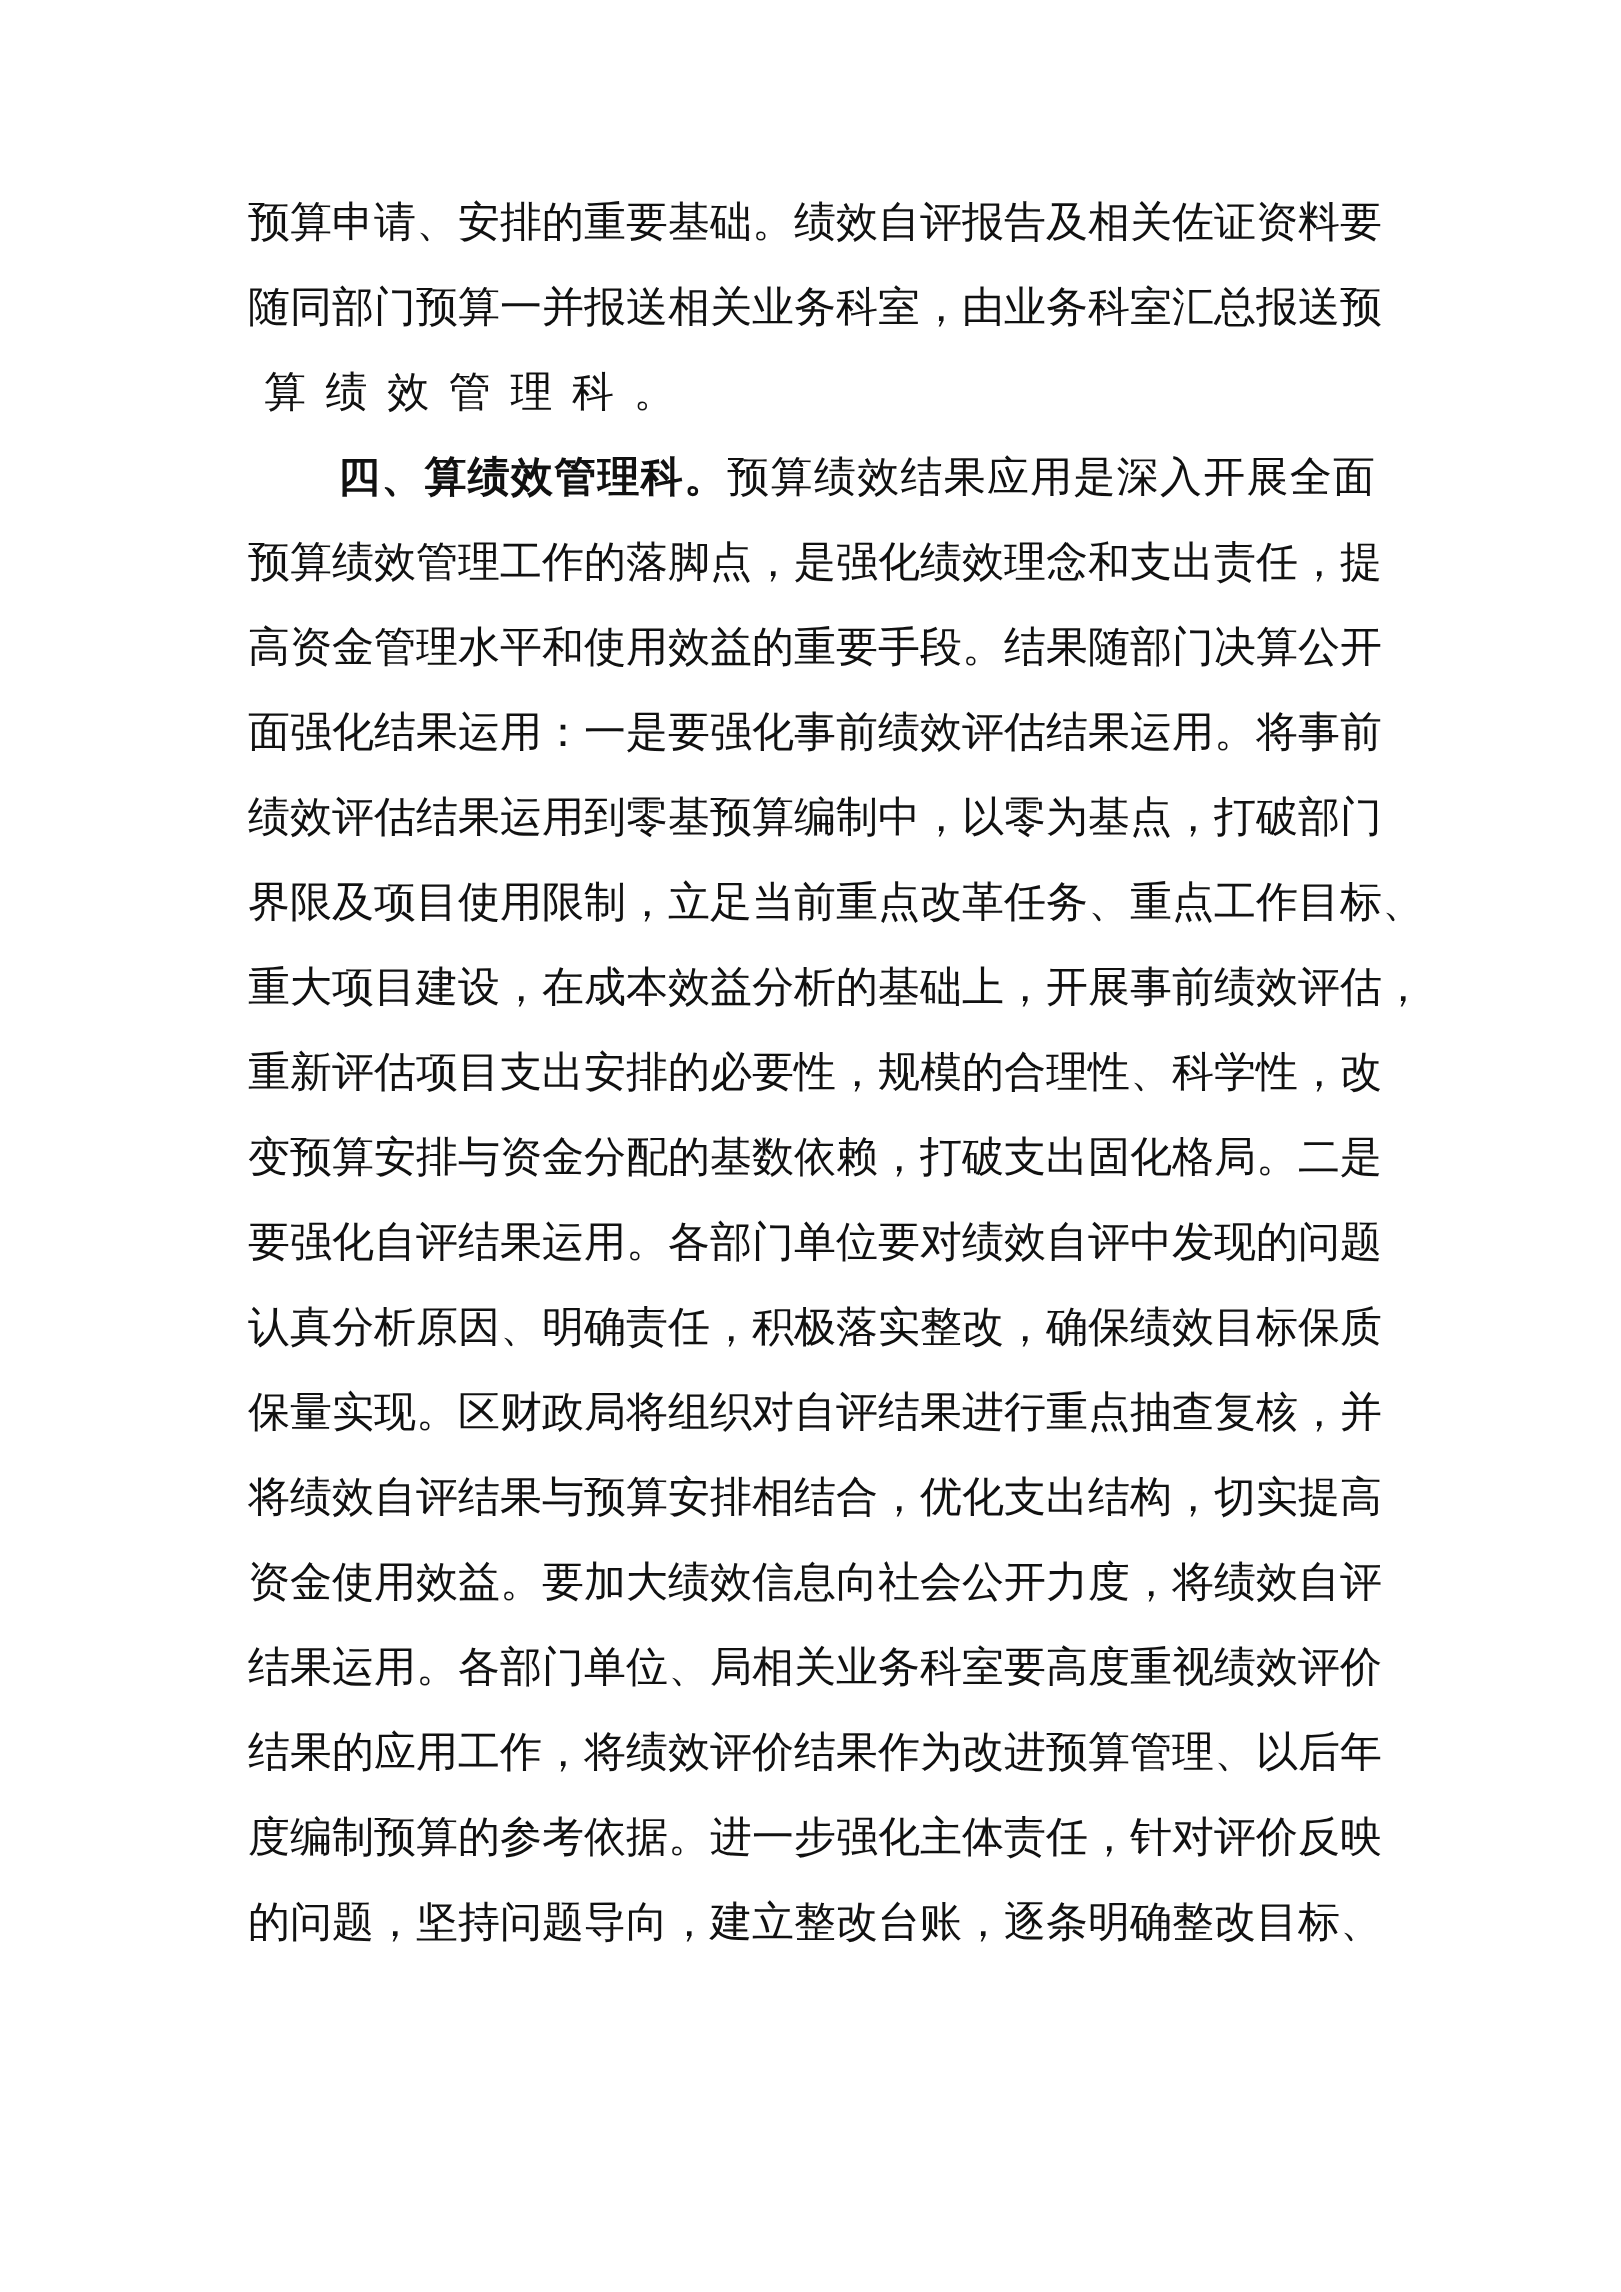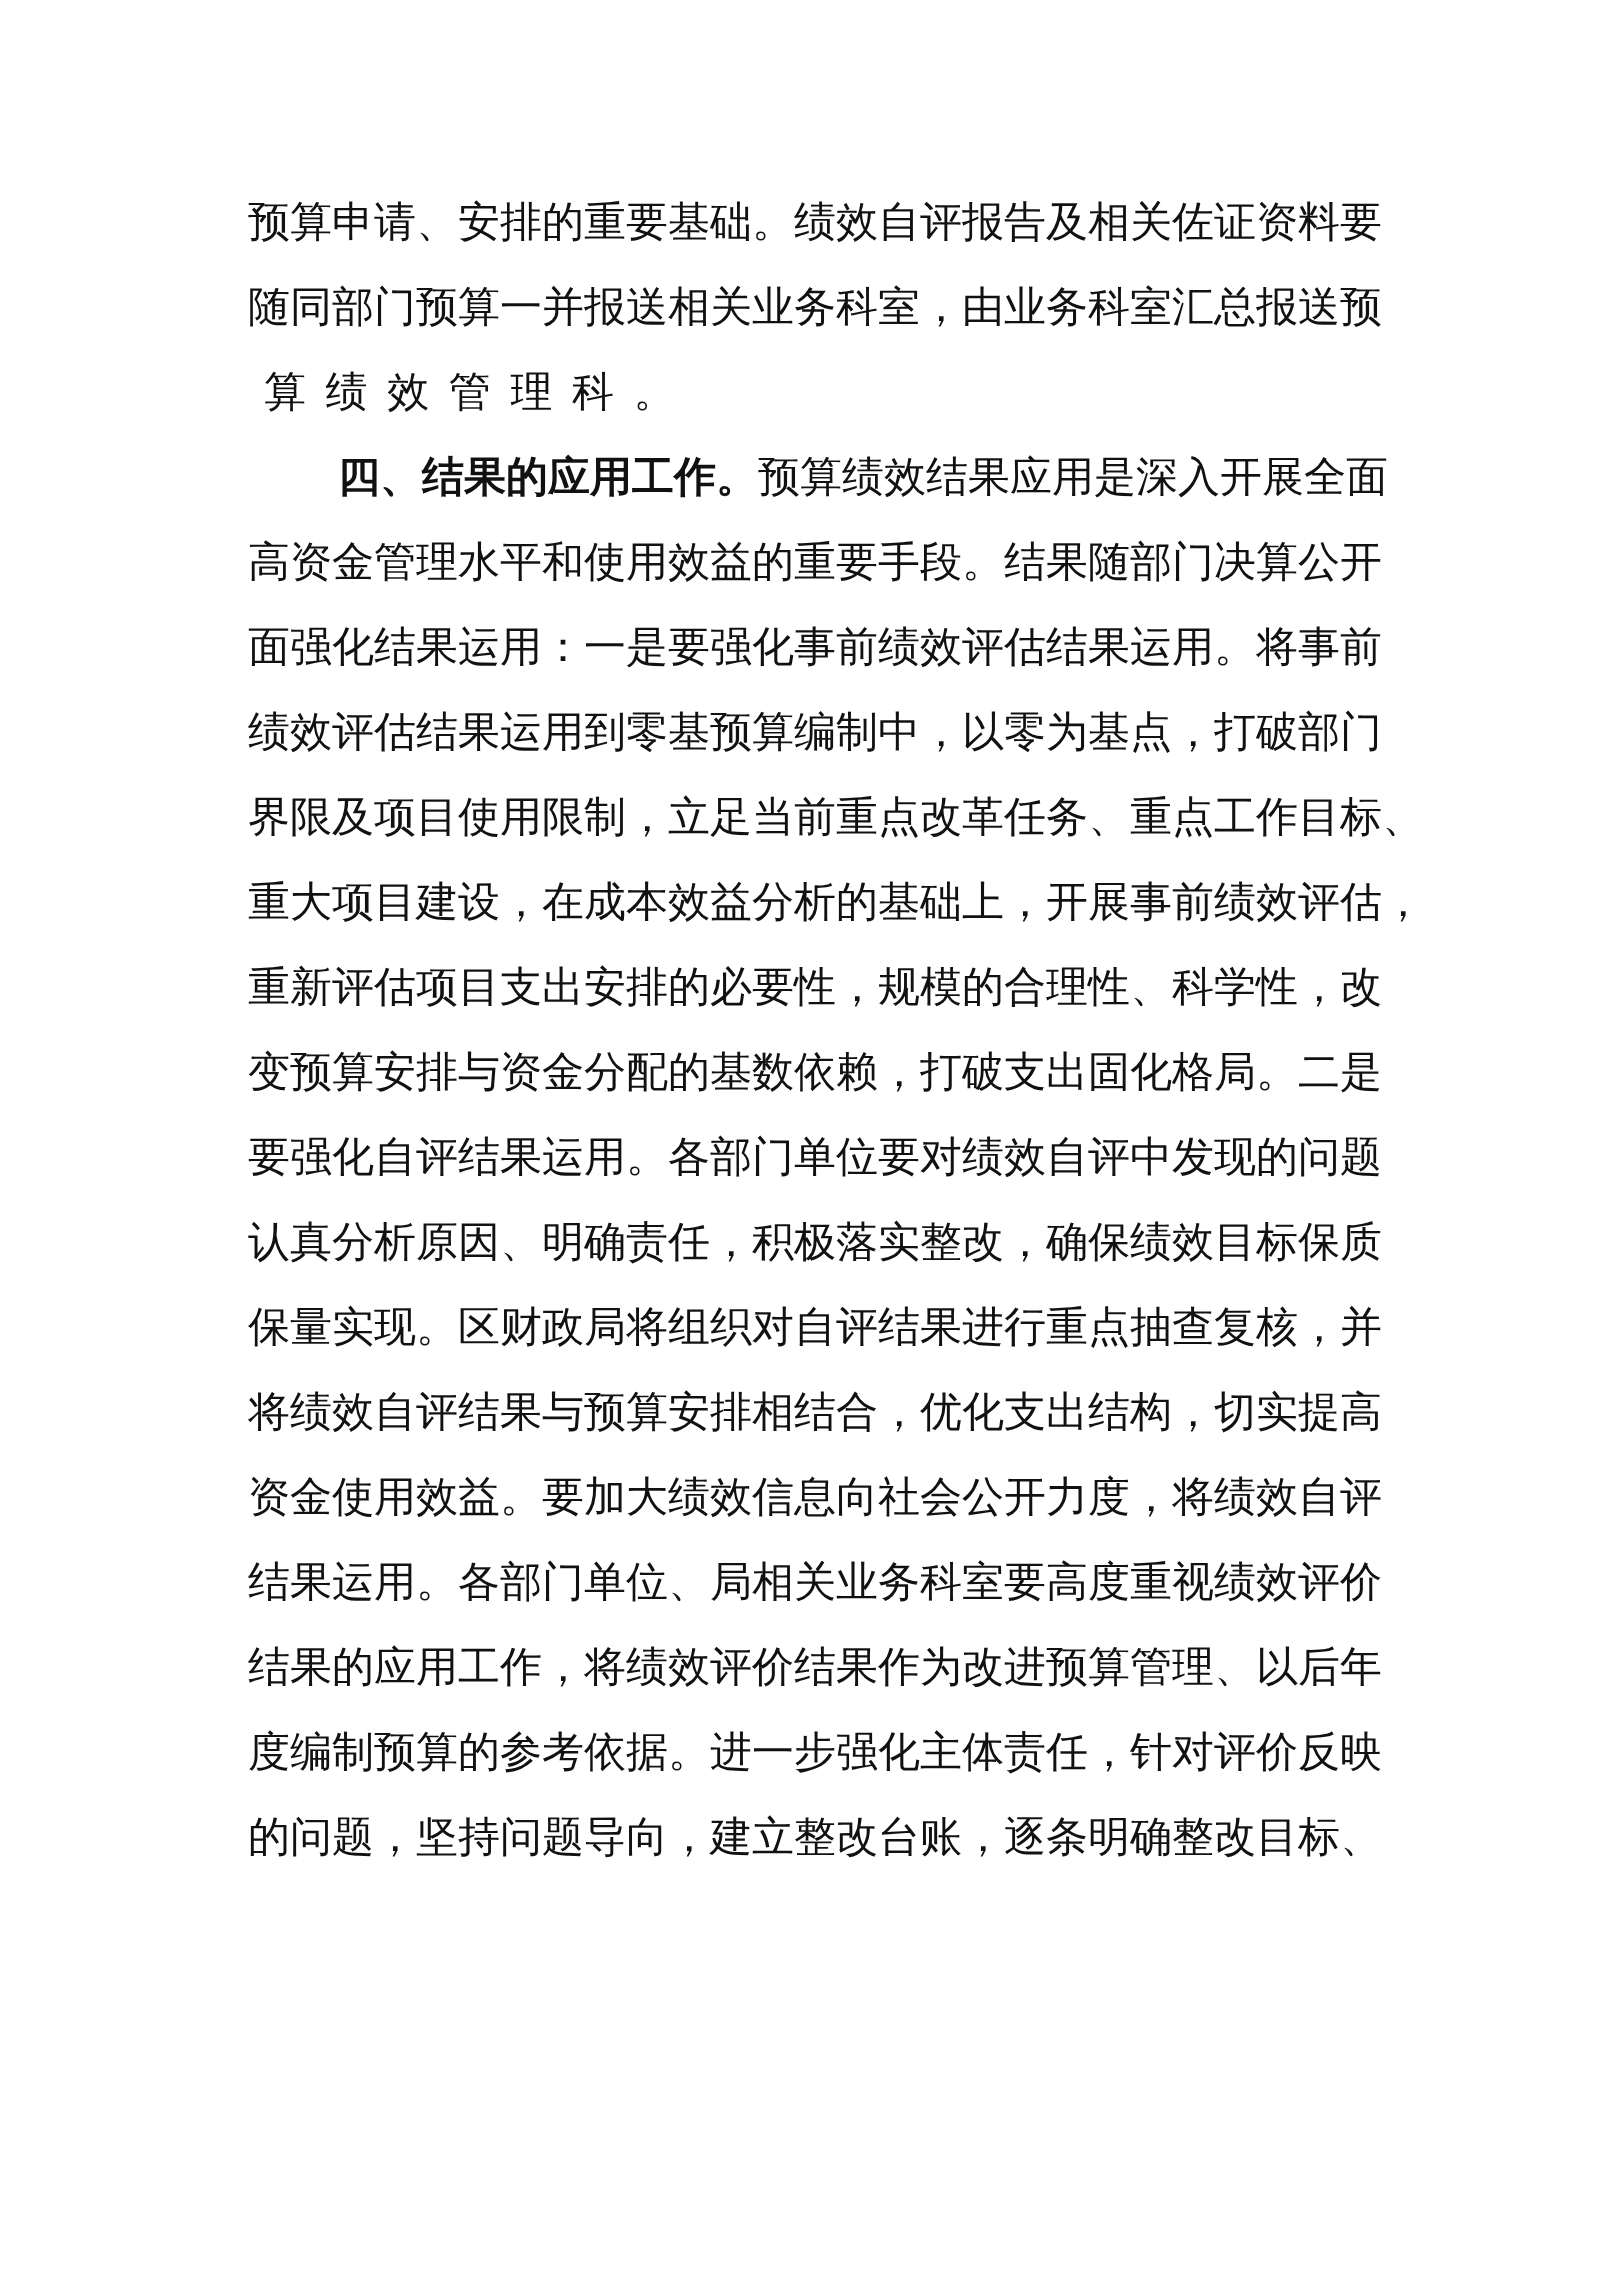--- a/index.html
+++ b/index.html
@@ -57,21 +57,22 @@
 <div class="page">
   <div class="text-block">
 
     <div>
       <span class="line">预算申请、安排的重要基础。绩效自评报告及相关佐证资料要</span>
       <span class="line">随同部门预算一并报送相关业务科室，由业务科室汇总报送预</span>
       <span class="line last-short">算绩效管理科。</span>
     </div>
 
     <div>
-      <span class="line indent"><span class="heading-run">四、结果的应用工作。</span><span>预算绩效结果应用是深入开展全面</span></span>
+      <span class="line indent"><span class="heading-run">四、算绩效管理科。</span><span>预算绩效结果应用是深入开展全面</span></span>
+      <span class="line">预算绩效管理工作的落脚点，是强化绩效理念和支出责任，提</span>
       <span class="line">高资金管理水平和使用效益的重要手段。结果随部门决算公开</span>
       <span class="line">面强化结果运用：一是要强化事前绩效评估结果运用。将事前</span>
       <span class="line">绩效评估结果运用到零基预算编制中，以零为基点，打破部门</span>
       <span class="line">界限及项目使用限制，立足当前重点改革任务、重点工作目标、</span>
       <span class="line">重大项目建设，在成本效益分析的基础上，开展事前绩效评估，</span>
       <span class="line">重新评估项目支出安排的必要性，规模的合理性、科学性，改</span>
       <span class="line">变预算安排与资金分配的基数依赖，打破支出固化格局。二是</span>
       <span class="line">要强化自评结果运用。各部门单位要对绩效自评中发现的问题</span>
       <span class="line">认真分析原因、明确责任，积极落实整改，确保绩效目标保质</span>
       <span class="line">保量实现。区财政局将组织对自评结果进行重点抽查复核，并</span>

